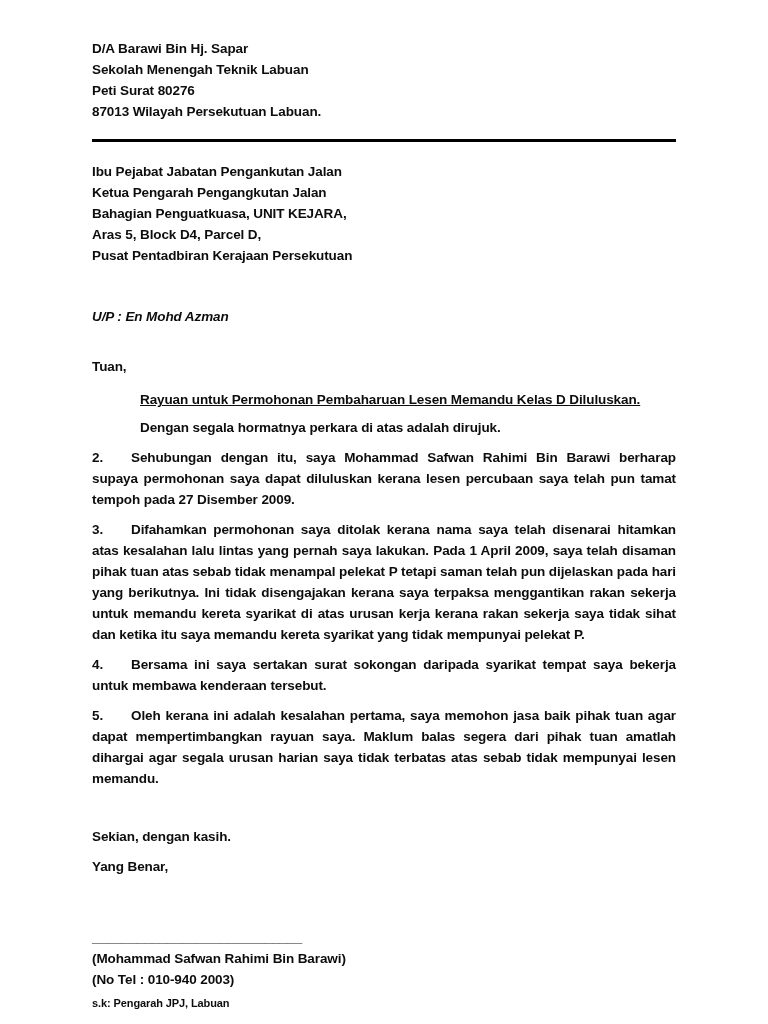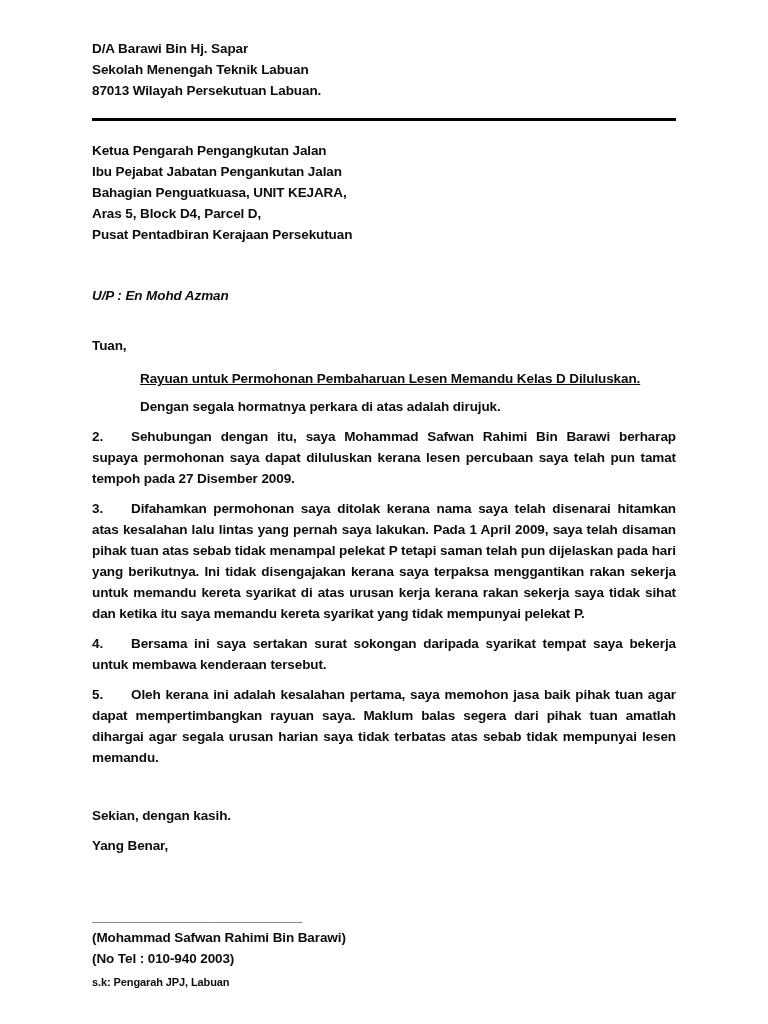--- a/index.html
+++ b/index.html
@@ -66,28 +66,29 @@
   }
 </style>
 </head>
 <body>
 
 <div class="page">
 
   <div class="block">
     <div>D/A Barawi Bin Hj. Sapar</div>
     <div>Sekolah Menengah Teknik Labuan</div>
+    <div>Peti Surat 80276</div>
     <div>87013 Wilayah Persekutuan Labuan.</div>
   </div>
 
   <hr class="rule">
 
   <div class="block">
+    <div>Ibu Pejabat Jabatan Pengankutan Jalan</div>
     <div>Ketua Pengarah Pengangkutan Jalan</div>
-    <div>Ibu Pejabat Jabatan Pengankutan Jalan</div>
     <div>Bahagian Penguatkuasa, UNIT KEJARA,</div>
     <div>Aras 5, Block D4, Parcel D,</div>
     <div>Pusat Pentadbiran Kerajaan Persekutuan</div>
   </div>
 
   <div class="attn">U/P : En Mohd Azman</div>
 
   <div class="salutation">Tuan,</div>
 
   <div class="subject">Rayuan untuk Permohonan Pembaharuan Lesen Memandu Kelas D Diluluskan.</div>

